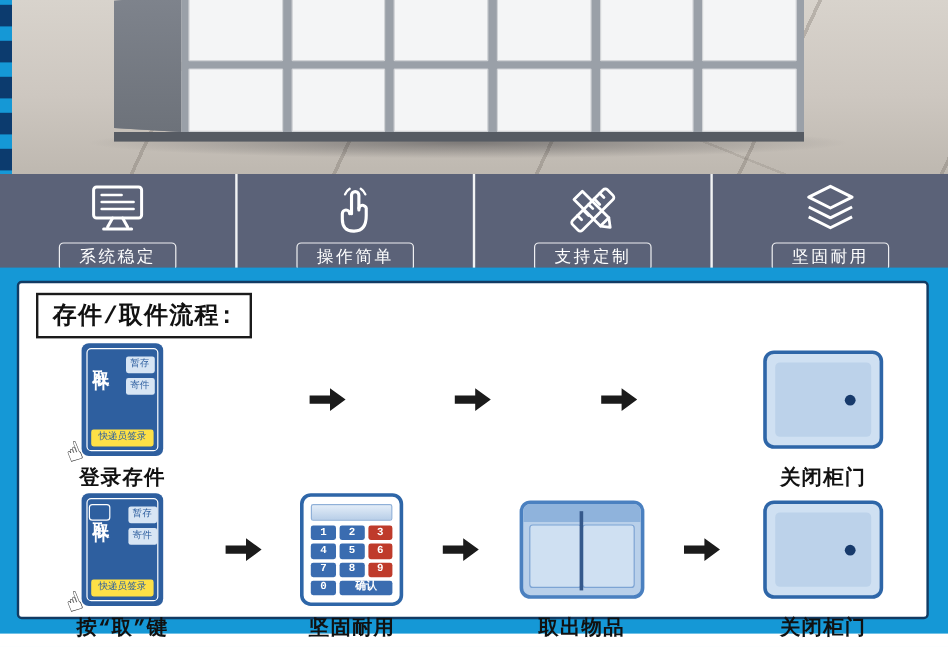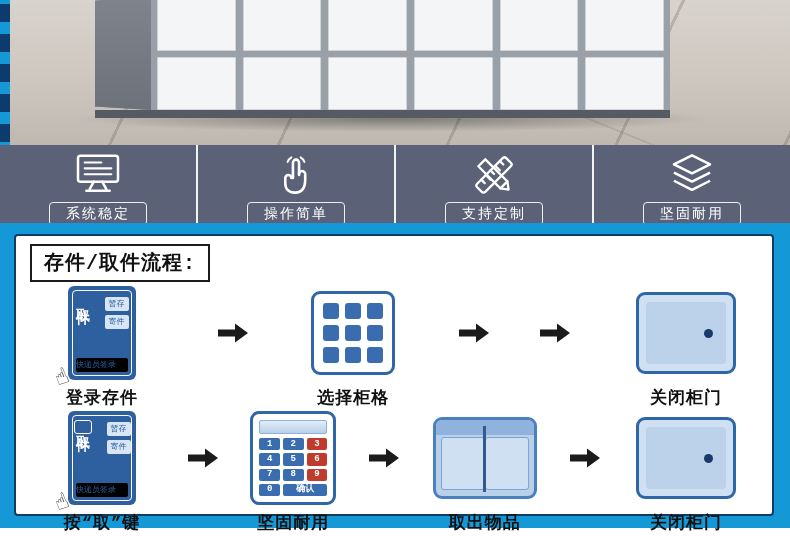--- a/index.html
+++ b/index.html
@@ -55,22 +55,22 @@
   .locker-icon{position:relative;width:68px;height:94px;background:#2e5f9f;border-radius:6px;padding:4px;box-sizing:border-box;}
   .locker-frame{border:1.5px solid #fff;border-radius:4px;height:100%;box-sizing:border-box;
       display:flex;flex-direction:column;padding:4px 3px 3px;}
   .locker-body{flex:1;display:flex;gap:15px;justify-content:center;}
   .locker-main{writing-mode:vertical-rl;text-orientation:upright;color:#fff;font-weight:bold;
       font-size:14px;letter-spacing:3px;line-height:1;align-self:flex-start;margin-top:2px;}
   .v2 .locker-main{border:1px solid #fff;border-radius:3px;padding:3px 1px;margin-top:0;}
   .locker-side{display:flex;flex-direction:column;gap:4px;margin-top:2px;}
   .mini-btn{display:block;background:#d7e5f4;color:#2e5f9f;font-size:8px;line-height:1;
       padding:3px 4px;border-radius:2px;text-align:center;white-space:nowrap;}
-  .locker-footer{margin-top:3px;background:#000000;color:#2e5f9f;font-size:8px;line-height:1;
-      padding:3px 0;border-radius:2px;text-align:left;white-space:nowrap;}
+  .locker-footer{margin-top:3px;background:#fde047;color:#2e5f9f;font-size:8px;line-height:1;
+      padding:3px 0;border-radius:2px;text-align:center;white-space:nowrap;}
   .hand-cursor{position:absolute;left:-12px;bottom:-10px;font-size:22px;color:#222;
       transform:rotate(-22deg);line-height:1;}
 
   
   .keygrid-icon{width:84px;height:84px;background:#fff;border:3px solid #2e66a8;border-radius:9px;
       box-sizing:border-box;display:grid;grid-template-columns:repeat(3,1fr);gap:6px;padding:9px;}
   .keygrid-icon .cell{background:#3a6cb0;border-radius:3px;}
 
   
   .numpad-icon{width:86px;height:94px;background:#fff;border:3px solid #2e66a8;border-radius:9px;
@@ -244,36 +244,20 @@
                 <span class="hand-cursor">☝</span>
               </div>
             </div>
             <div class="step-label">登录存件</div>
           </div>
 
           <svg class="flow-arrow" width="34" height="20" viewBox="0 0 34 20">
               <path d="M2 6.5 h17 v-6 l13 9.5 -13 9.5 v-6 h-17 z" fill="#1b1b1b"></path>
             </svg>
 
-          <div class="step w2">
-            <div class="icon-slot">
-              <div class="keygrid-icon">
-                <span class="cell"></span>
-                  <span class="cell"></span>
-                  <span class="cell"></span>
-                <span class="cell"></span>
-                  <span class="cell"></span>
-                  <span class="cell"></span>
-                <span class="cell"></span>
-                  <span class="cell"></span>
-                  <span class="cell"></span>
-              </div>
-            </div>
-            <div class="step-label">选择柜格</div>
-          </div>
 
           <svg class="flow-arrow" width="34" height="20" viewBox="0 0 34 20">
               <path d="M2 6.5 h17 v-6 l13 9.5 -13 9.5 v-6 h-17 z" fill="#1b1b1b"></path>
             </svg>
 
 
           <svg class="flow-arrow" width="34" height="20" viewBox="0 0 34 20">
               <path d="M2 6.5 h17 v-6 l13 9.5 -13 9.5 v-6 h-17 z" fill="#1b1b1b"></path>
             </svg>
 

